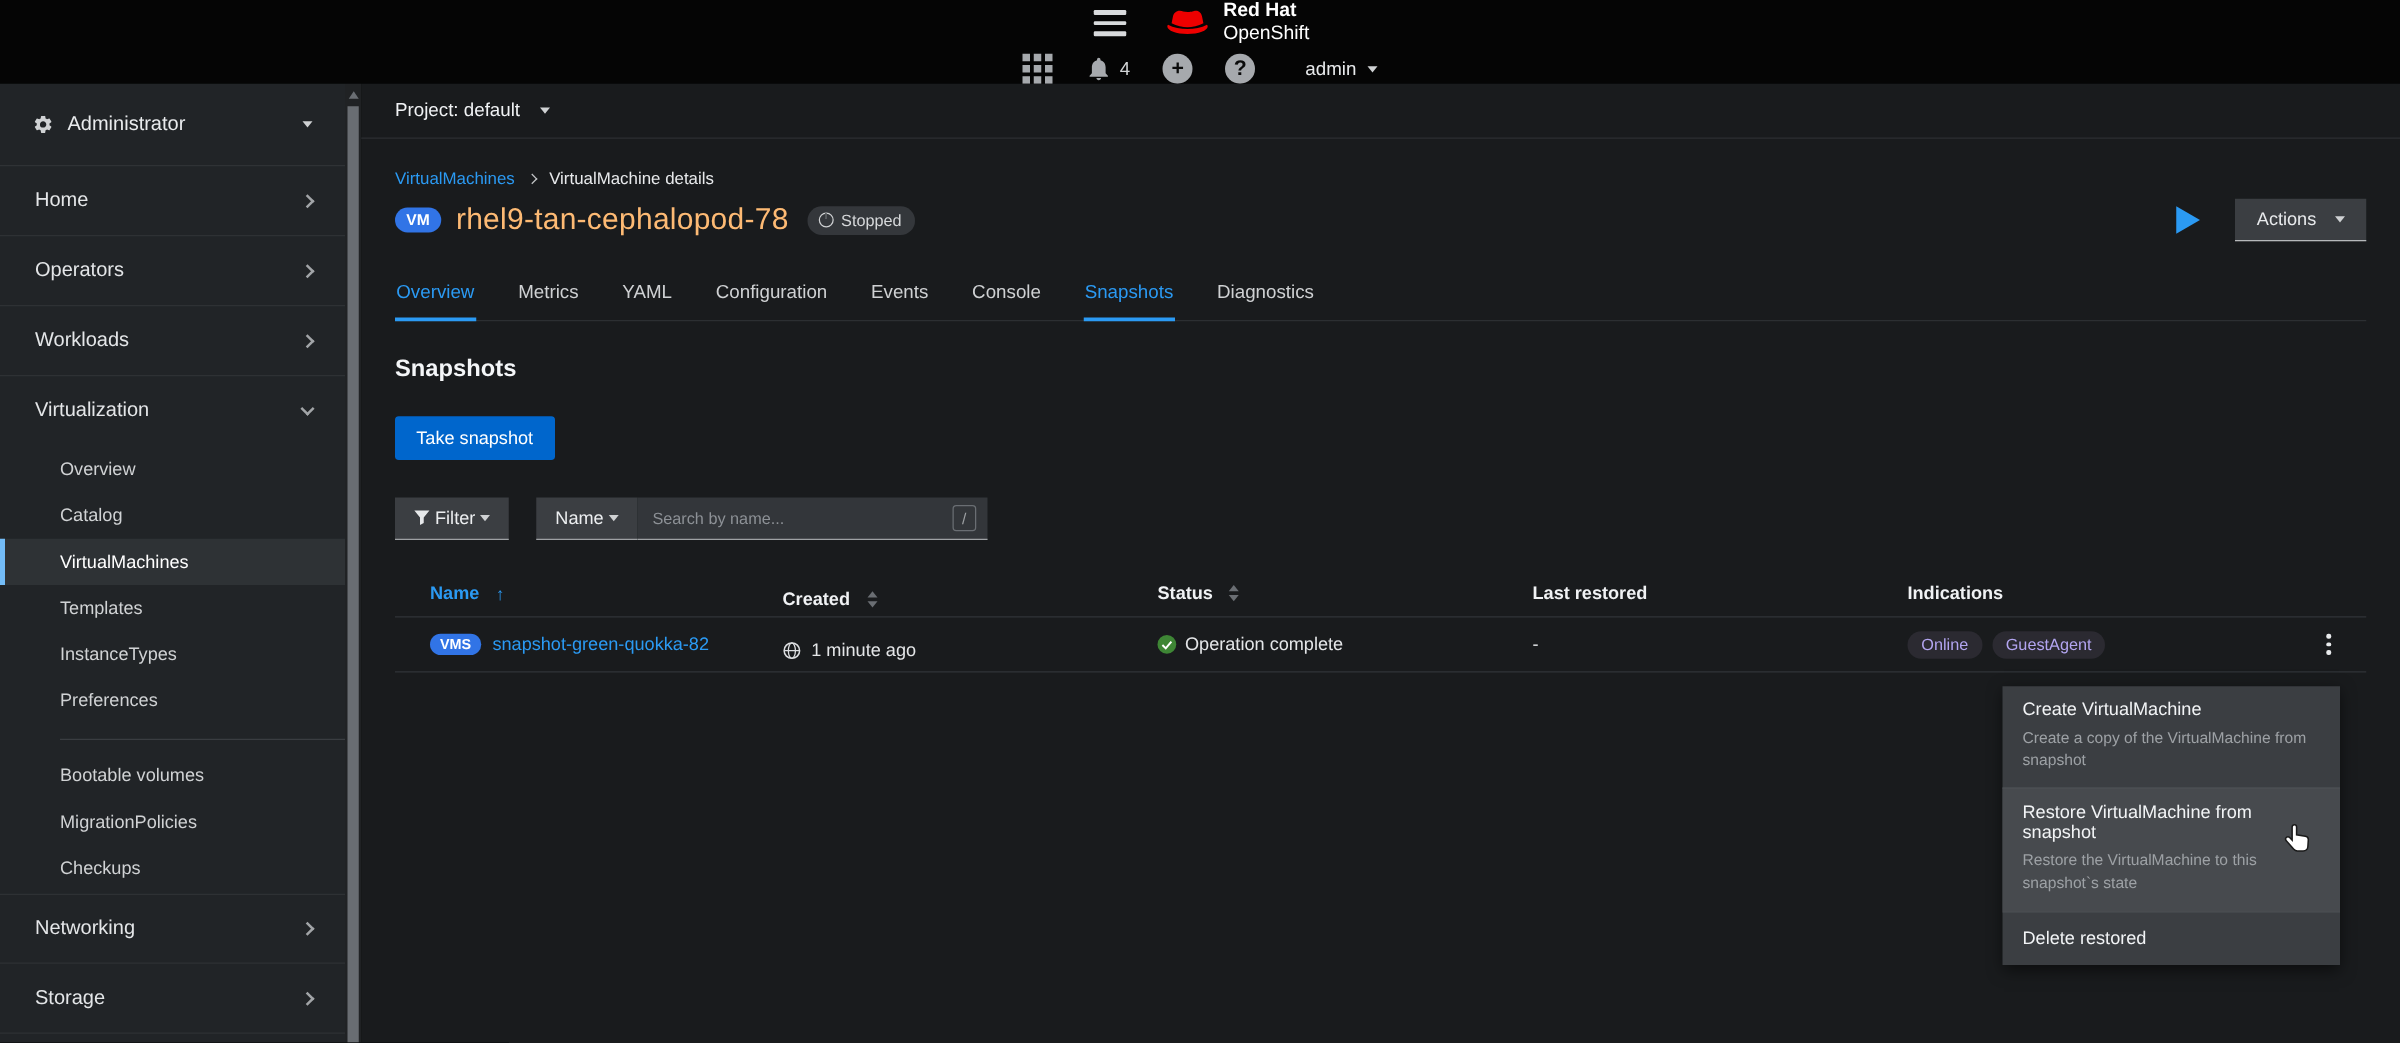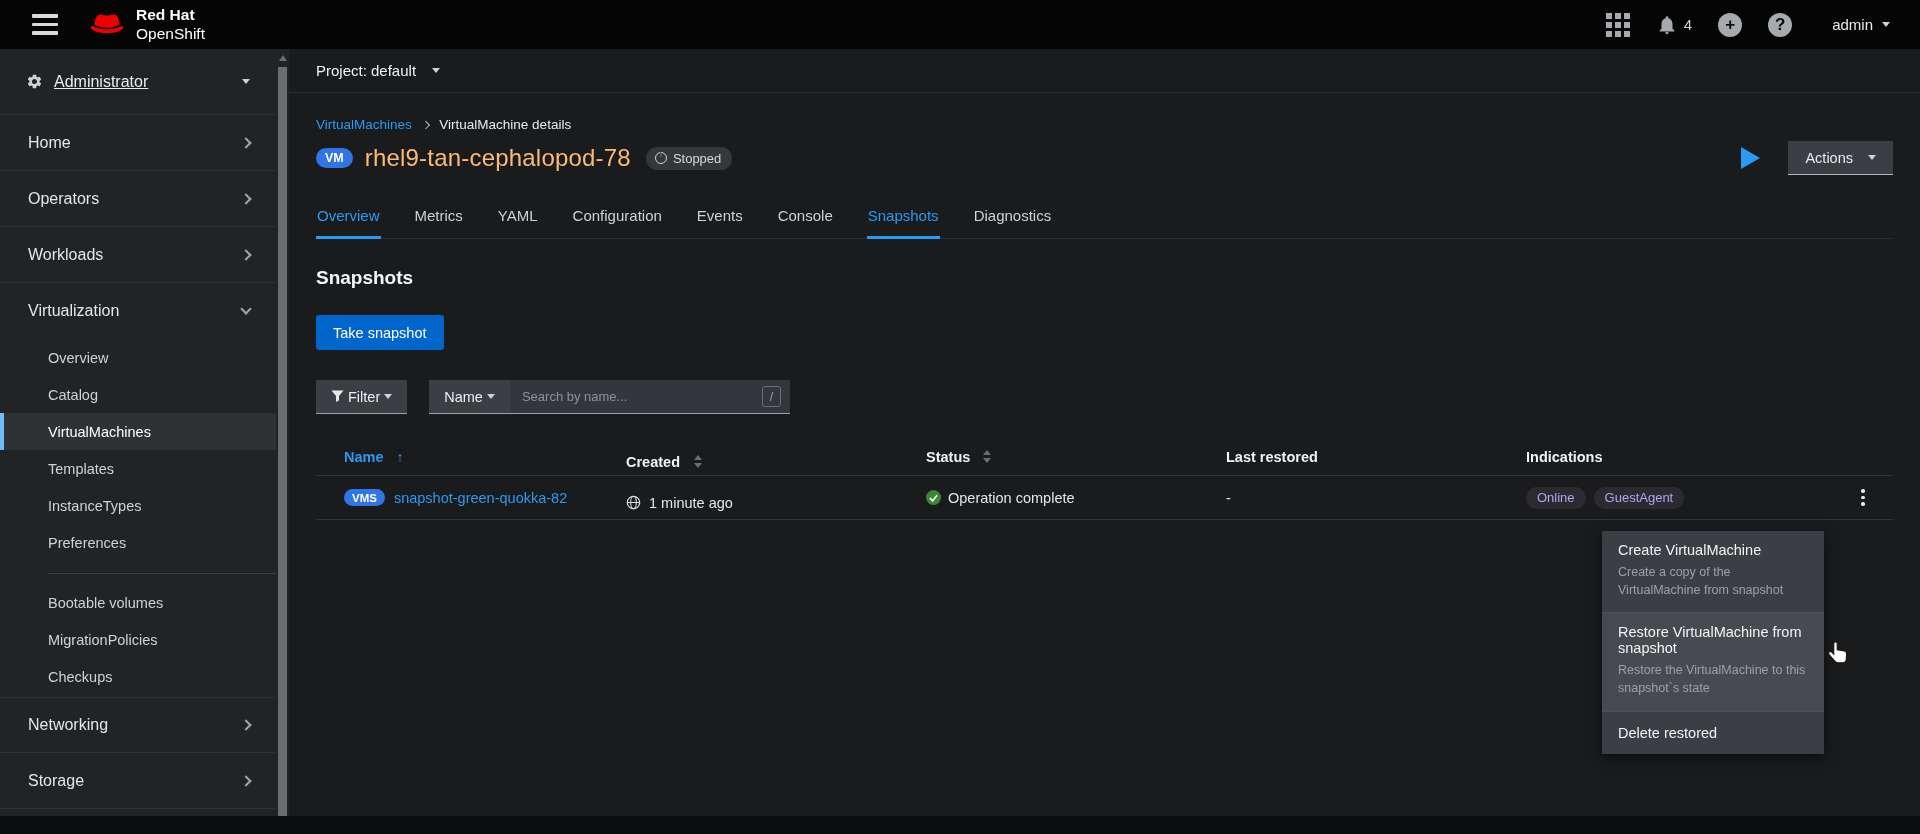--- a/index.html
+++ b/index.html
@@ -1,21 +1,21 @@
 <!DOCTYPE html>
 <html style="--accent-blue: #2b9af3; --primary-blue: #0066cc; --badge-blue: #3174e6; --success-green: #3e8635; --label-purple: #b3a5f1; --selected-border: #73bcf7; --brand-red: #ee0000;"><head>
 <meta charset="utf-8">
 <style>
   * { margin:0; padding:0; box-sizing:border-box; }
   html,body { width:1920px; height:834px; overflow:hidden; background:#0b0c0d;
     font-family:"Liberation Sans","DejaVu Sans",sans-serif; }
 
   
-  .masthead { height:49px; background:#050505; display:flex; align-items:center;
-    justify-content:space-between; padding:0 30px; }
+  .masthead { height:67px; background:#050505; display:flex; align-items:center;
+    justify-content:space-between; padding:0 30px;flex-direction:column; }
   .mh-left { display:flex; align-items:center; }
   .hamburger { background:none; border:none; cursor:pointer; display:flex; flex-direction:column;
     gap:5px; margin-right:28px; padding:4px 2px; }
   .hamburger span { width:26px; height:3.5px; background:#d8dadc; border-radius:1px; }
   .brand { display:flex; align-items:center; gap:10px; }
   .brand-text { color:#fff; font-size:15.5px; line-height:1.18; }
   .brand-text .b1 { font-weight:700; }
   .mh-right { display:flex; align-items:center; gap:26px; }
   .mh-btn { background:none; border:none; cursor:pointer; display:flex; align-items:center; gap:6px; }
   .grid-icon { display:grid; grid-template-columns:repeat(3,6px); grid-template-rows:repeat(3,6px); gap:3px; }
@@ -25,21 +25,21 @@
     font-size:17px; font-weight:700; display:flex; align-items:center; justify-content:center; }
   .user-menu { margin-left:14px; color:#e8eaec; font-size:15px; display:flex; align-items:center; gap:9px; }
   .caret { width:0; height:0; border-left:4.5px solid transparent; border-right:4.5px solid transparent;
     border-top:5.5px solid #cfd1d3; display:inline-block; }
 
   
   .app-body { display:flex; height:767px; }
 
   .sidebar { width:276px; background:#212427; flex:none; }
   .perspective { height:66px; display:flex; align-items:center; padding:0 26px 0 26px;
-    border-bottom:1px solid #2f3235; color:#e9ebed; font-size:16px; cursor:pointer;text-decoration:underline; }
+    border-bottom:1px solid #2f3235; color:#e9ebed; font-size:16px; cursor:pointer; }
   .perspective svg { margin-right:11px; }
   .perspective .caret { margin-left:auto; }
   .nav-group { height:56px; display:flex; align-items:center; padding:0 26px 0 28px;
     color:#e4e6e8; font-size:16px; cursor:pointer; }
   .nav-group.bordered { border-bottom:1px solid #2e3134; }
   .nav-group.bordertop { border-top:1px solid #2e3134; }
   .chev { margin-left:auto; width:8px; height:8px; border-top:2px solid #a2a5a8;
     border-right:2px solid #a2a5a8; transform:rotate(45deg); }
   .chev.down { transform:rotate(135deg); margin-top:-4px; }
   .subnav { list-style:none; padding-bottom:2px; }
@@ -123,21 +123,21 @@
     padding:2.5px 8px; border-radius:11px; }
   .name-link { color:var(--accent-blue,#2b9af3); text-decoration:none; cursor:pointer; }
   .check-icon { width:15px; height:15px; border-radius:50%; background:var(--success-green,#3e8635);
     display:flex; align-items:center; justify-content:center; }
   .pill { background:#2b2a31; color:var(--label-purple,#b3a5f1); font-size:13px;
     padding:3.5px 11px; border-radius:13px; }
   .kebab { background:none; border:none; cursor:pointer; display:flex; flex-direction:column;
     gap:3px; padding:5px 7px; }
   .kebab i { width:3.5px; height:3.5px; border-radius:50%; background:#e9ebed; }
 
-  .ctx-menu { position:absolute; left:1313px; top:482px; width:222px; background:#3b3e42;
+  .ctx-menu { position:absolute; left:1313px; top:482px; width:270px; background:#3b3e42;
     box-shadow:0 4px 12px rgba(0,0,0,.55); z-index:5; }
   .ctx-item { padding:11px 16px 13px; cursor:pointer; }
   .ctx-item + .ctx-item { border-top:1px solid #4d5054; }
   .ctx-item.hovered { background:#474a4e; }
   .ctx-title { font-size:14.5px; color:#f2f4f6; }
   .ctx-desc { margin-top:5px; font-size:12.5px; color:#9da1a5; line-height:1.45; max-width:228px; }
   .ctx-item.slim { padding:13px 16px; }
 
   .cursor { position:absolute; left:1536px; top:591px; z-index:6; pointer-events:none; }
 </style>

